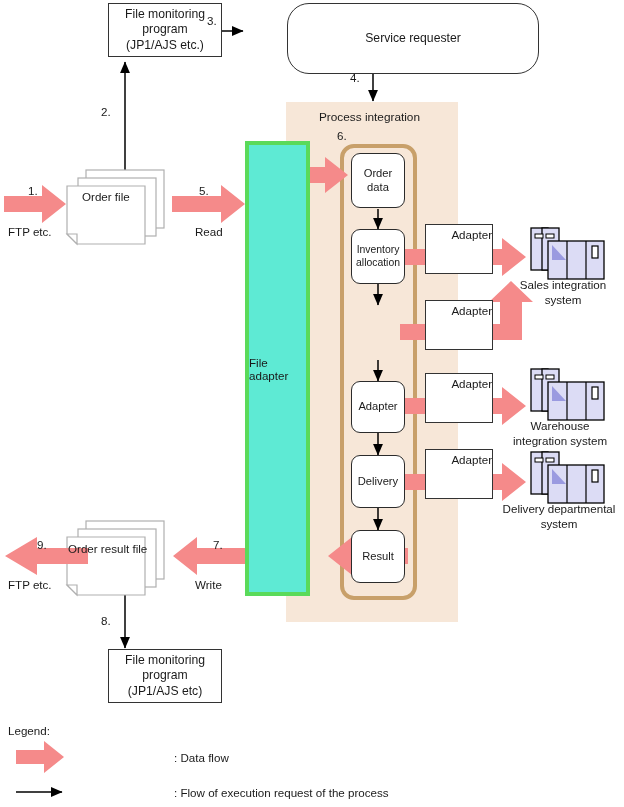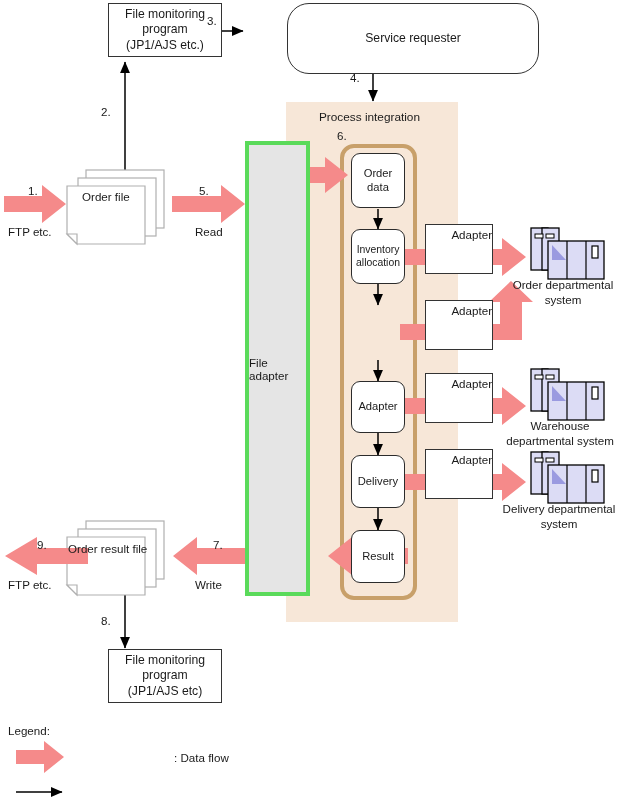--- a/index.html
+++ b/index.html
@@ -24,21 +24,21 @@
     border-radius:9px;box-sizing:border-box;
     display:flex;align-items:center;justify-content:center;text-align:center;
     font-size:11.2px;line-height:1.18;
   }
   .adapter{
     position:absolute;background:#ffffff;border:1.3px solid #333333;
     box-sizing:border-box;font-size:11.6px;text-align:right;
     padding-top:3px;
   }
   .fileadapter{
-    position:absolute;border:4px solid #5ada5a;background:#e5e5e5;
+    position:absolute;border:4px solid #5ada5a;background:#5eead4;
     box-sizing:border-box;display:flex;align-items:center;justify-content:center;
     font-size:11.6px;
   }
   .pi-region{position:absolute;background:#f7e7d8;}
   .pi-title{position:absolute;font-size:11.8px;white-space:nowrap;}
   .brownbox{
     position:absolute;border:4px solid #c8a06a;border-radius:14px;
     box-sizing:border-box;background:transparent;
   }
   .legend-title{position:absolute;font-size:11.6px;}
@@ -213,26 +213,26 @@
     <span>Adapter</span>
   </div>
   <div class="adapter" style="left:425px;top:373px;width:68px;height:50px;">
     <span>Adapter</span>
   </div>
   <div class="adapter" style="left:425px;top:449px;width:68px;height:50px;">
     <span>Adapter</span>
   </div>
 
   <div class="lbl-c" style="left:493px;top:277px;width:140px;">
-    <span>Order departmental</span><br>
+    <span>Sales integration</span><br>
     <span>system</span>
   </div>
   <div class="lbl-c" style="left:490px;top:418px;width:140px;">
     <span>Warehouse</span><br>
-    <span>departmental system</span>
+    <span>integration system</span>
   </div>
   <div class="lbl-c" style="left:487px;top:501px;width:144px;">
     <span>Delivery departmental</span><br>
     <span>system</span>
   </div>
 
   <div class="stepnum" style="left:28px;top:184px;">1.</div>
   <div class="stepnum" style="left:101px;top:105px;">2.</div>
   <div class="stepnum" style="left:207px;top:14px;">3.</div>
   <div class="stepnum" style="left:350px;top:71px;">4.</div>
@@ -241,14 +241,15 @@
   <div class="stepnum" style="left:101px;top:614px;">8.</div>
   <div class="stepnum" style="left:37px;top:538px;">9.</div>
 
   <div class="lbl" style="left:8px;top:225px;">FTP etc.</div>
   <div class="lbl" style="left:195px;top:225px;">Read</div>
   <div class="lbl" style="left:8px;top:578px;">FTP etc.</div>
   <div class="lbl" style="left:195px;top:578px;">Write</div>
 
   <div class="legend-title" style="left:8px;top:724px;">Legend:</div>
   <div class="legend-text" style="left:174px;top:751px;">: Data flow</div>
+  <div class="legend-text" style="left:174px;top:786px;">: Flow of execution request of the process</div>
 
 </div>
 
 </body></html>

